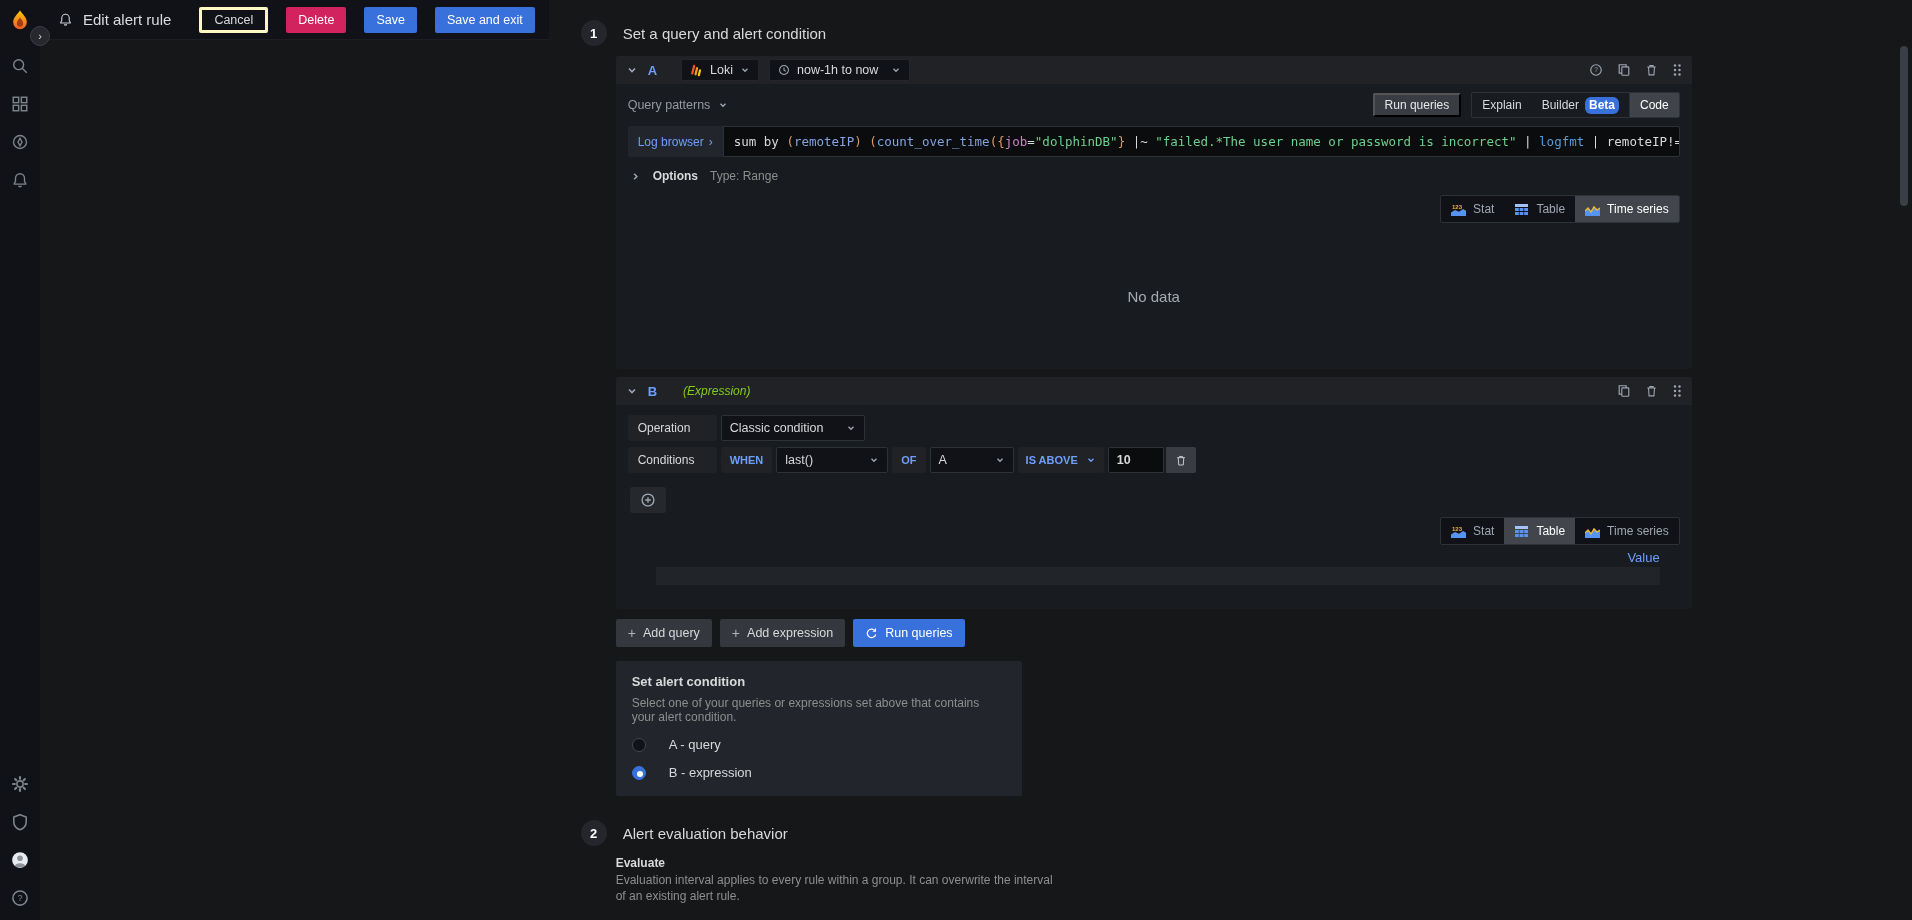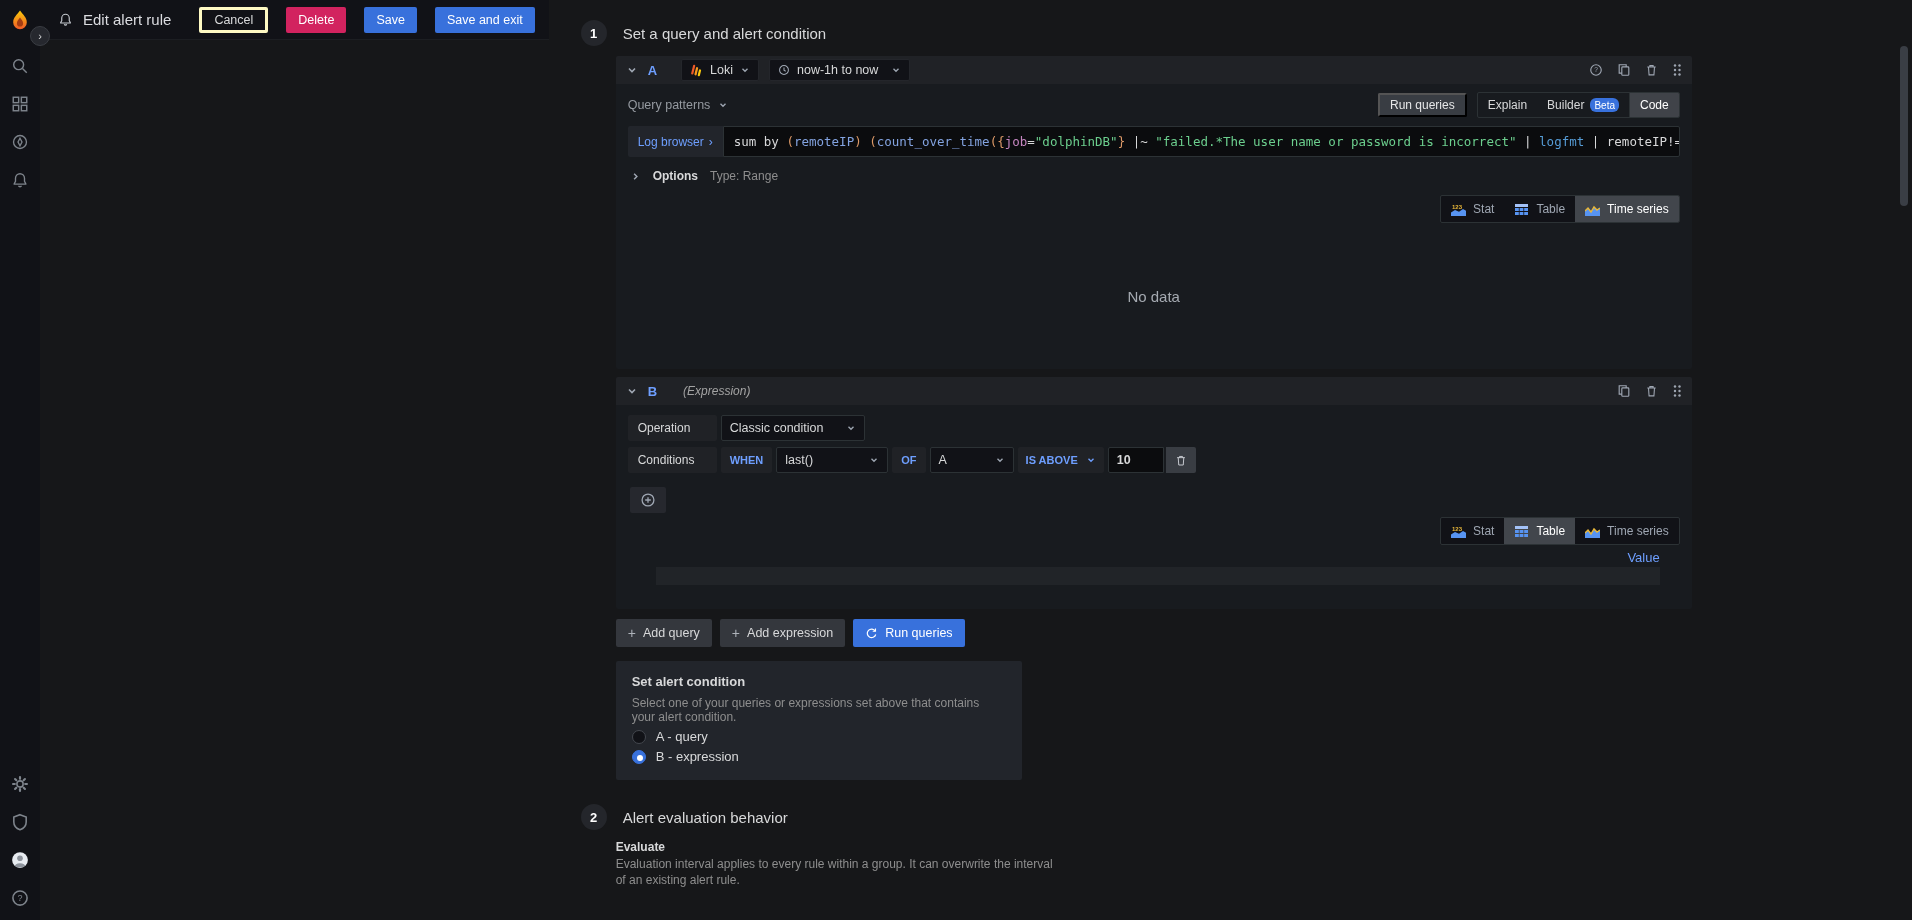--- a/index.html
+++ b/index.html
@@ -46,33 +46,33 @@
   
   .panel { background:#181b1f; margin-bottom:8px; border-radius:2px; }
   .panel-header { height:28px; background:#202226; display:flex; align-items:center;
     padding:0 10px; gap:10px; border-radius:2px 2px 0 0; }
   .chev { color:#9fa7b3; display:inline-flex; cursor:pointer; }
   .ref-id { color:#6e9fff; font-weight:700; font-size:13px; cursor:pointer; }
   .pill { height:22px; background:#111217; border:1px solid #24262b; border-radius:2px; display:inline-flex;
     align-items:center; gap:7px; padding:0 8px; font-size:12.5px; color:#d8d9da; cursor:pointer; }
   .hdr-icons { margin-left:auto; display:flex; align-items:center; gap:14px; color:#9fa7b3; }
   .hdr-icons span { display:inline-flex; cursor:pointer; }
-  .expr-kind { font-size:12px; font-style:italic; color:#a3a3a3; }
+  .expr-kind { font-size:12px; font-style:italic; color:#84cc16; }
 
   .editor { padding:8px 12px 2px 12px; }
   .ed-row1 { display:flex; align-items:center; }
   .qp-btn { display:inline-flex; align-items:center; gap:8px; color:#959aa0; font-size:12.5px; cursor:pointer; }
   .ed-row1 .right { margin-left:auto; display:flex; align-items:center; gap:10px; }
   .run-sm { height:24px; background:#393d43; border-radius:2px; padding:0 10px; font-size:12px;
     font-weight:500; color:#e6e7e8; display:inline-flex; align-items:center; cursor:pointer; }
   .mode-group { display:flex; border:1px solid #2c3235; border-radius:2px; overflow:hidden; }
   .mode-item { height:24px; padding:0 10px; display:inline-flex; align-items:center; gap:6px;
     font-size:12px; color:#d8d9da; cursor:pointer; background:transparent; }
   .mode-item.active { background:#404349; color:#fff; font-weight:500; }
-  .beta-badge { background:#3871dc; color:#fff; font-size:10px; font-weight:400; border-radius:6px;
+  .beta-badge { background:#3871dc; color:#fff; font-size:12px; font-weight:700; border-radius:6px;
     padding:1.5px 4px; }
 
   .ed-row2 { display:flex; margin-top:8px; }
   .log-browser { background:#22252b; border-radius:2px 0 0 2px; color:#6e9fff; font-size:12px;
     font-weight:500; display:inline-flex; align-items:center; gap:5px; padding:0 10px; cursor:pointer; }
   .query-code { flex:1; background:#0b0c0e; border:1px solid #2c3235; border-radius:0 2px 2px 0;
     padding:7px 10px; font-family:"DejaVu Sans Mono", monospace; font-size:12.5px; white-space:nowrap;
     overflow:hidden; cursor:text; }
   .tok-t  { color:#d8d9da; }
   .tok-p  { color:#de9a68; }
@@ -124,21 +124,21 @@
   .pb-footer-space { height:20px; }
 
   
   .actions-row { display:flex; gap:8px; margin:10px 0 0 0; }
   .actions-row .btn { height:28px; font-size:12.5px; }
   .plus { font-size:14px; font-weight:400; color:#aeb3ba; }
 
   .cond-card { margin-top:14px; width:406px; background:#22252b; border-radius:2px; padding:13px 32px 16px 16px; }
   .cond-card h3 { font-size:13px; font-weight:700; color:#d8d9da; }
   .cond-card p { font-size:12px; color:#8e8e8e; margin-top:7px; }
-  .radio-row { display:flex; align-items:center; gap:10px; margin-top:5px; cursor:pointer; }
+  .radio-row { display:flex; align-items:center; gap:23px; margin-top:13px; cursor:pointer; }
   .radio { width:14px; height:14px; border-radius:50%; background:#111217; border:1px solid #44484f; }
   .radio.checked { background:#3871dc; border-color:#3871dc; position:relative; }
   .radio.checked::after { content:""; position:absolute; left:4px; top:4px; width:6px; height:6px;
     border-radius:50%; background:#fff; }
   .radio-label { font-size:13px; color:#d8d9da; }
 
   
   .step2 { margin-top:24px; }
   .eval-label { font-size:12px; font-weight:700; color:#d8d9da; }
   .eval-desc { font-size:12px; color:#8e8e8e; margin-top:3px; width:440px; line-height:1.32; }

